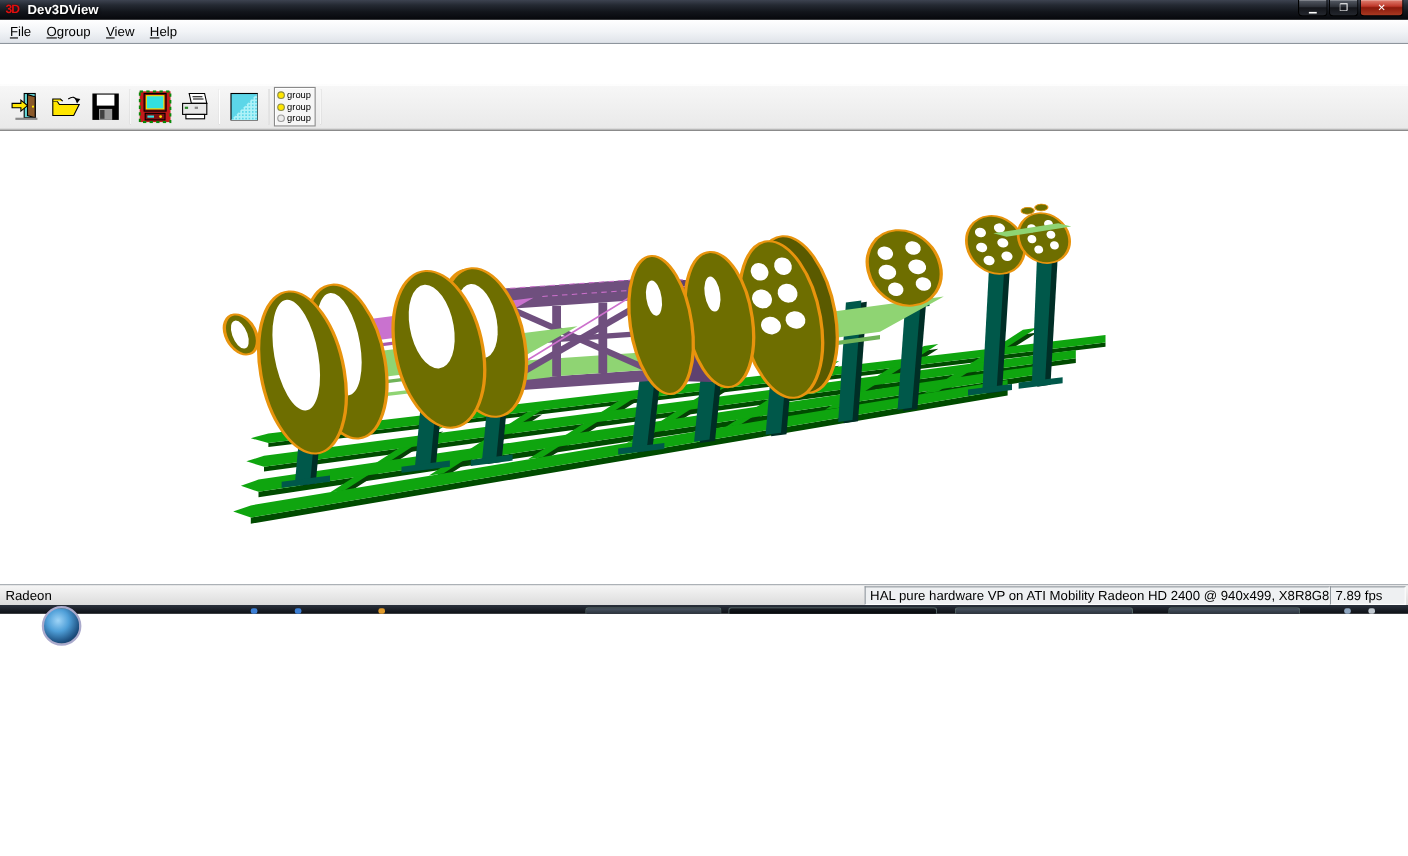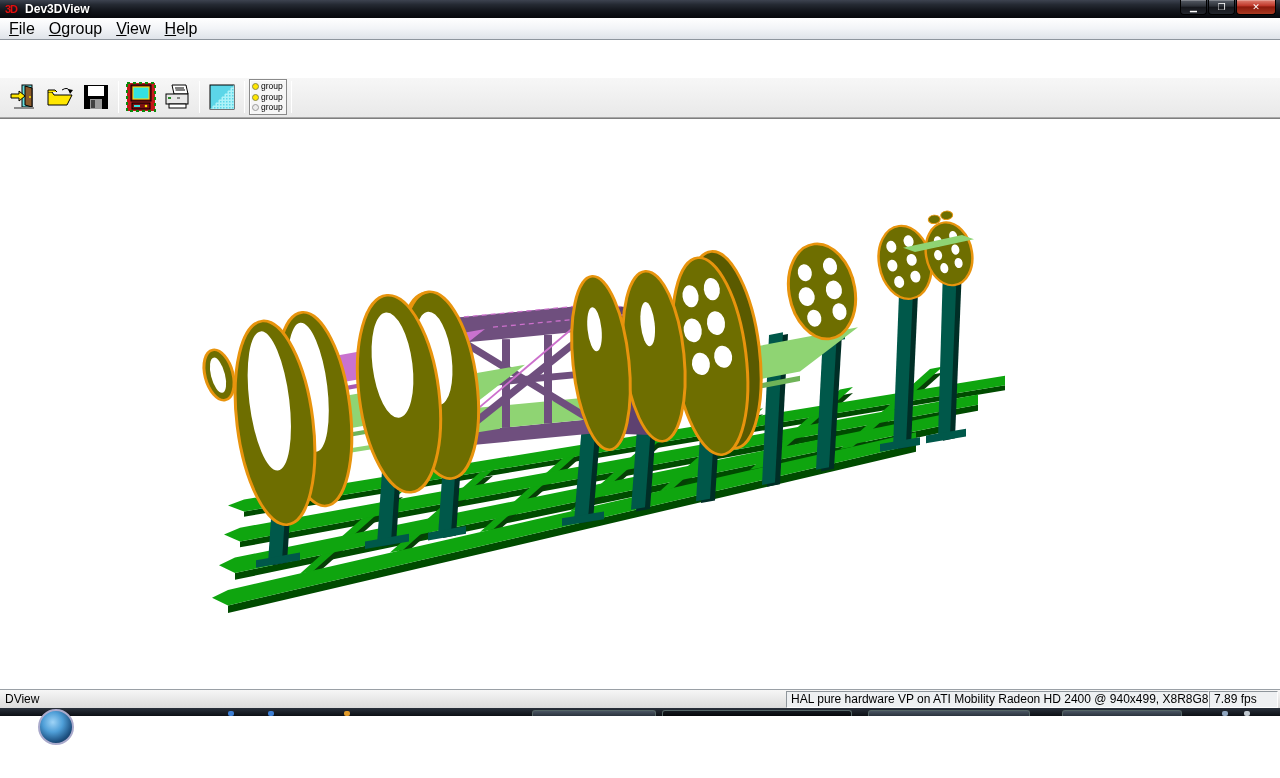--- a/index.html
+++ b/index.html
@@ -1,38 +1,38 @@
 <!DOCTYPE html>
 <html style="--rail-green: #0fa50f; --rail-dark: #004b00; --cross-dark: #063f06; --support-teal: #00584a; --support-dark: #002e26; --disc-olive: #6e6e00; --disc-olive-dark: #5a5a00; --disc-rim: #e8940d; --shelf-green: #8fd473; --shelf-green-dark: #6fb358; --shelf-magenta: #c972cf; --shelf-magenta-dark: #a857ae; --box-purple: #6f4f7e; --box-top: #8a65a3; --box-side: #5e4170; --edge-magenta: #cc70cc; --hole-white: #ffffff;"><head>
 <meta charset="utf-8">
 <style>
   * { margin:0; padding:0; box-sizing:border-box; }
   html,body { width:1280px; height:778px; overflow:hidden;
     font-family:"Liberation Sans", sans-serif; background:#fff; }
-  .window { width:1280px; height:716px; display:flex; flex-direction:column; }
+  .window { width:1280px; height:558px; display:flex; flex-direction:column; }
 
   
   .titlebar { height:18px; background:linear-gradient(180deg,#3d4350 0%,#252a33 25%,#12151b 60%,#06070b 100%);
     display:flex; align-items:center; position:relative; flex:0 0 auto; }
   .app-icon { color:#e01010; font-weight:bold; font-size:11px; margin:0 8px 0 5px;
     text-shadow:0 0 1px #300; letter-spacing:-1px; }
   .title-text { color:#fff; font-size:12px; font-weight:bold; text-shadow:1px 1px 2px #000; }
   .win-buttons { position:absolute; right:4px; top:0; display:flex; }
   .win-btn { width:27px; height:15px; border:1px solid #000; border-top:none;
     border-radius:0 0 4px 4px; margin-left:1px;
     background:linear-gradient(180deg,#565c66 0%,#2b2f36 45%,#14161b 50%,#23262d 100%);
     color:#fff; font-size:9px; line-height:14px; text-align:center;
     box-shadow:inset 0 1px 0 rgba(255,255,255,.25); }
   .win-btn.close { width:40px;
     background:linear-gradient(180deg,#e08173 0%,#c0392b 40%,#8c1a0c 50%,#a93a22 100%); }
 
   
   .menubar { height:22px; background:linear-gradient(180deg,#ffffff 0%,#f2f4f7 50%,#dfe3e9 100%);
     border-bottom:1px solid #8e959d; display:flex; align-items:center; padding-left:2px; flex:0 0 auto; }
-  .menu-item { font-size:16px; color:#000; padding:2px 7px; }
+  .menu-item { font-size:12px; color:#000; padding:2px 7px; }
 
   
   .toolbar { height:41px; background:linear-gradient(180deg,#f7f7f7,#e9e9e9);
     border-bottom:1px solid #a8a8a8; display:flex; align-items:center; padding-left:6px; flex:0 0 auto;
     box-shadow:inset 0 1px 0 #fff;margin-top:37px; }
   .tb-btn { width:36px; height:36px; display:flex; align-items:center; justify-content:center; }
   .tb-sep { width:1px; height:32px; background:#9b9b9b; border-right:1px solid #fff; margin:0 4px; }
   .group-box { width:38px; height:36px; border:1px solid #8a8a8a; background:#f6f6f6;
     box-shadow:inset 1px 1px 0 #fff; display:flex; flex-direction:column; justify-content:space-evenly;
     padding:1px 2px; }
@@ -348,21 +348,21 @@
         </g>
         <g transform="rotate(-12 219 300)">
           <ellipse cx="219" cy="300" rx="14" ry="30" fill="var(--disc-olive)" stroke="var(--disc-rim)" stroke-width="3"></ellipse>
           <ellipse cx="218" cy="300" rx="7" ry="21" fill="var(--hole-white)"></ellipse>
         </g>
       </g>
     </svg>
   </div>
 
   <div class="statusbar">
-    <span class="status-ready">DView</span>
+    <span class="status-ready">Radeon</span>
     <span class="status-spacer"></span>
     <span class="status-panel renderer">HAL pure hardware VP on ATI Mobility Radeon HD 2400   @ 940x499, X8R8G8B8 (D</span>
     <span class="status-panel fps">7.89 fps</span>
   </div>
 
   <div class="taskbar">
     <div class="orb"></div>
     <div class="ql-dot" style="left:228px;background:#3d7fd4"></div>
     <div class="ql-dot" style="left:268px;background:#3d7fd4"></div>
     <div class="ql-dot" style="left:344px;background:#e09a2a"></div>

